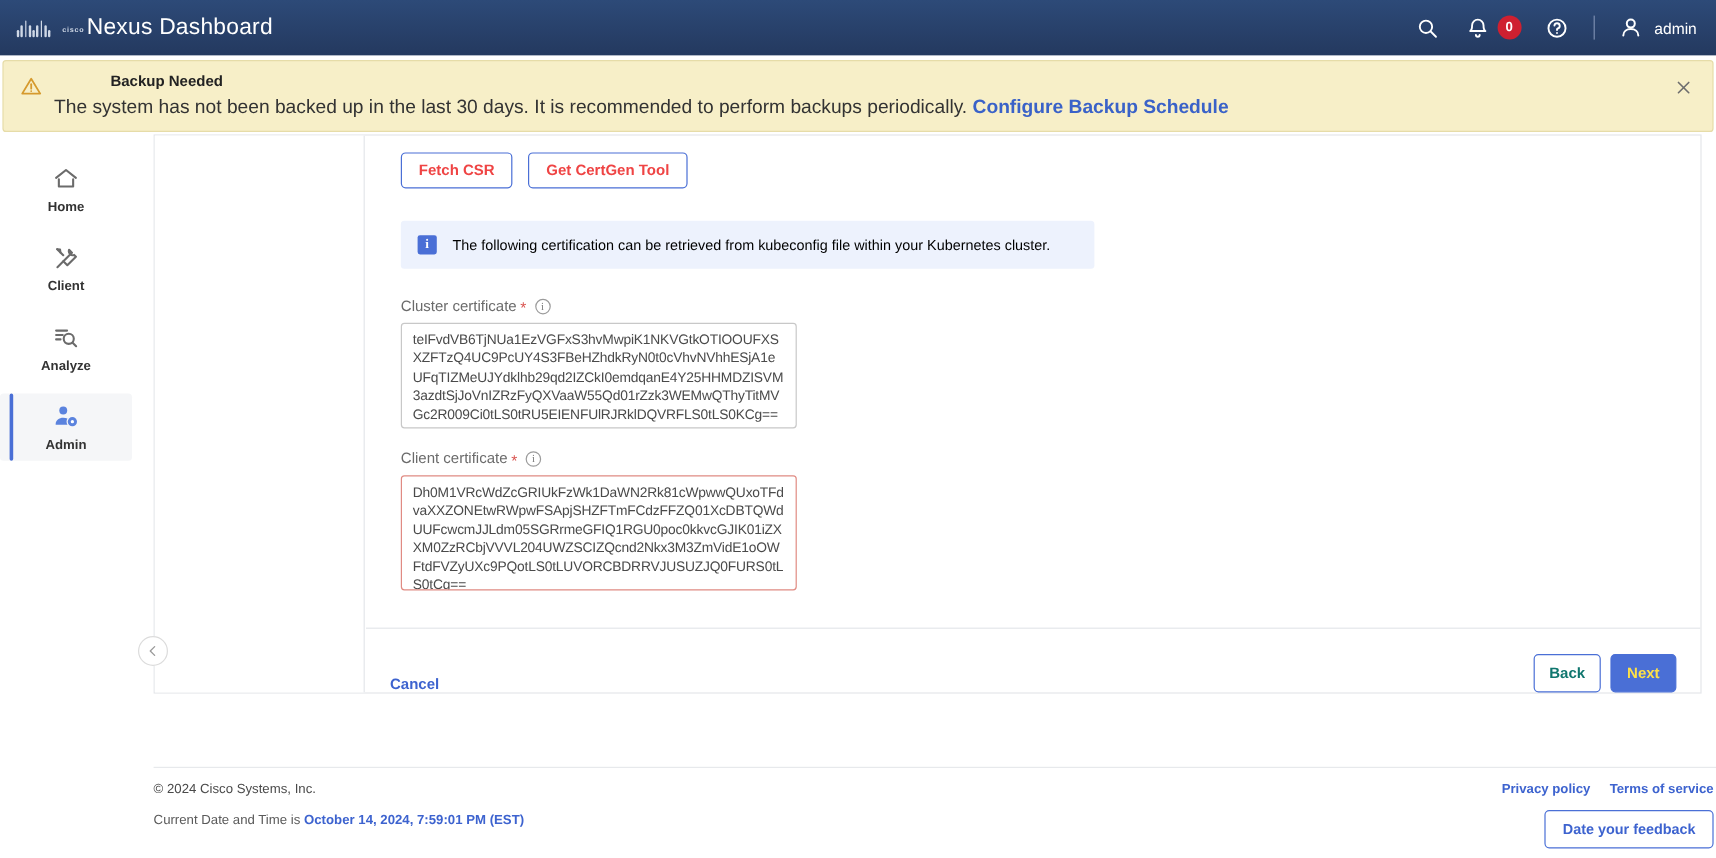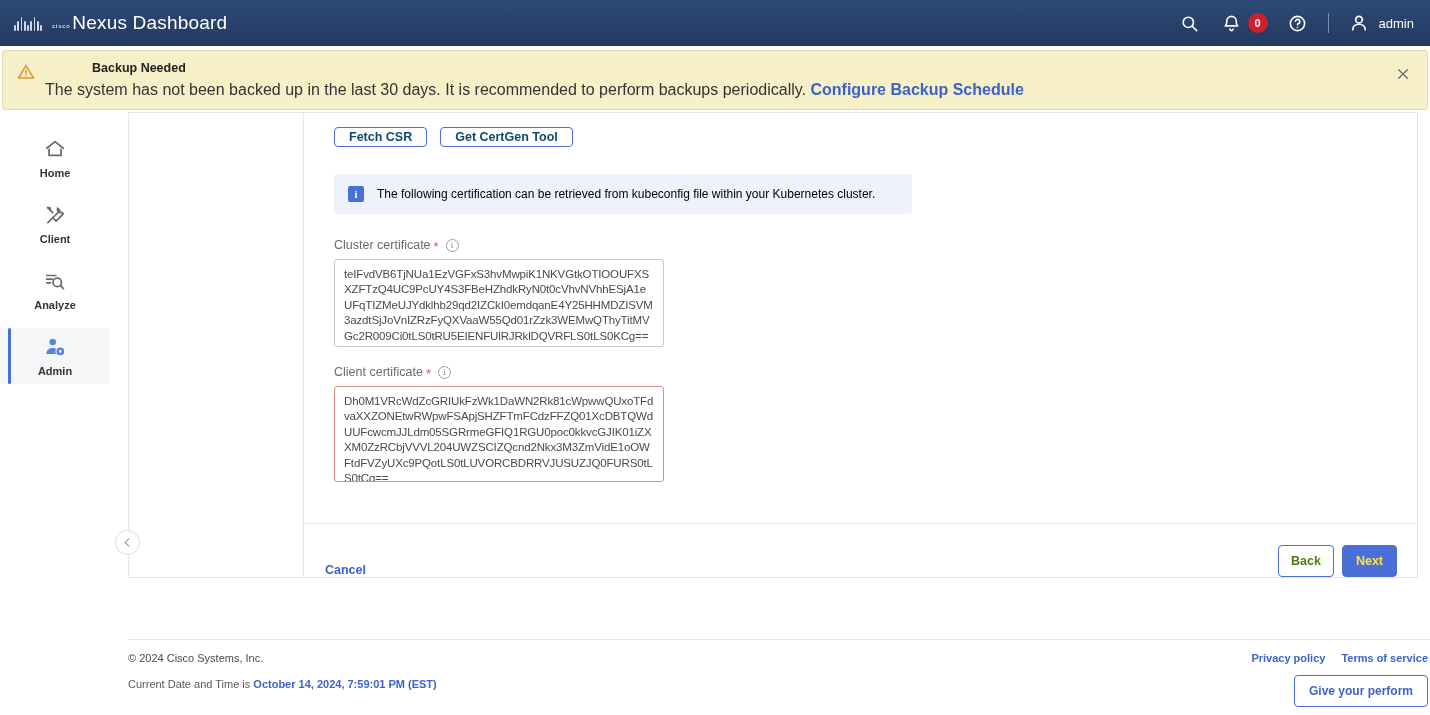--- a/index.html
+++ b/index.html
@@ -80,23 +80,23 @@
     background: #ffffff; border: 1px solid #e4e6ea;
   }
   #panel-left-col {
     position: absolute; top: 0; left: 0; width: 175px; height: 100%;
     border-right: 1px solid #e4e6ea; background: #ffffff;
   }
   #panel-body { position: absolute; top: 0; left: 176px; right: 0; bottom: 0; padding: 14px 20px 0 29px; }
 
   .btn-row { display: flex; gap: 13px; margin-bottom: 27px; }
   .btn-outline {
-    border: 1px solid #4a6fd6; color: #0c4a6e; background: #fff;
+    border: 1px solid #4a6fd6; color: #ef4444; background: #fff;
     border-radius: 4px; font-size: 12.5px; font-weight: bold;
-    padding: 2px 14px; cursor: pointer; font-family: "Liberation Sans", sans-serif;
+    padding: 7px 14px; cursor: pointer; font-family: "Liberation Sans", sans-serif;
   }
 
   #info-box {
     width: 578px; background: #edf2fd; border-radius: 3px;
     display: flex; align-items: center; padding: 12px 14px; margin-bottom: 24px;
   }
   #info-icon {
     width: 16px; height: 16px; background: #4a6fd6; border-radius: 2px;
     color: #fff; font-size: 11px; font-weight: bold; line-height: 16px;
     text-align: center; flex: 0 0 16px; margin-right: 13px; font-family: "Liberation Serif", serif;
@@ -126,21 +126,21 @@
 
   
   #panel-footer {
     position: absolute; left: 176px; right: 0; bottom: 0; height: 54px;
     border-top: 1px solid #e4e6ea; display: flex; align-items: flex-end;
     padding: 8px 20px 0 20px;
   }
   #cancel-link { color: #3d63cf; font-size: 12.5px; cursor: pointer; font-weight: bold; }
   #footer-btns { margin-left: auto; display: flex; gap: 8px; }
   #back-btn {
-    border: 1px solid #4a6fd6; background: #fff; color: #4d7c0f;
+    border: 1px solid #4a6fd6; background: #fff; color: #0f766e;
     border-radius: 4px; font-size: 12.5px; font-weight: bold; padding: 7px 12px;
     cursor: pointer; font-family: "Liberation Sans", sans-serif;
   }
   #next-btn {
     border: 1px solid #4a6fd6; background: #4a6fd6; color: #fde047;
     border-radius: 4px; font-size: 12.5px; font-weight: bold; padding: 8px 13px;
     cursor: pointer; font-family: "Liberation Sans", sans-serif;
   }
   #collapse-btn {
     position: absolute; left: -14px; top: 417px; width: 25px; height: 25px;
@@ -346,15 +346,15 @@
     <div id="datetime-row">
       <span>Current Date and Time is</span>
       <span id="datetime-value">October 14, 2024, 7:59:01 PM (EST)</span>
     </div>
   </div>
   <div id="footer-right">
     <div id="footer-links">
       <span class="footer-link">Privacy policy</span>
       <span class="footer-link">Terms of service</span>
     </div>
-    <button id="feedback-btn">Give your perform</button>
+    <button id="feedback-btn">Date your feedback</button>
   </div>
 </div>
 
 </body></html>

